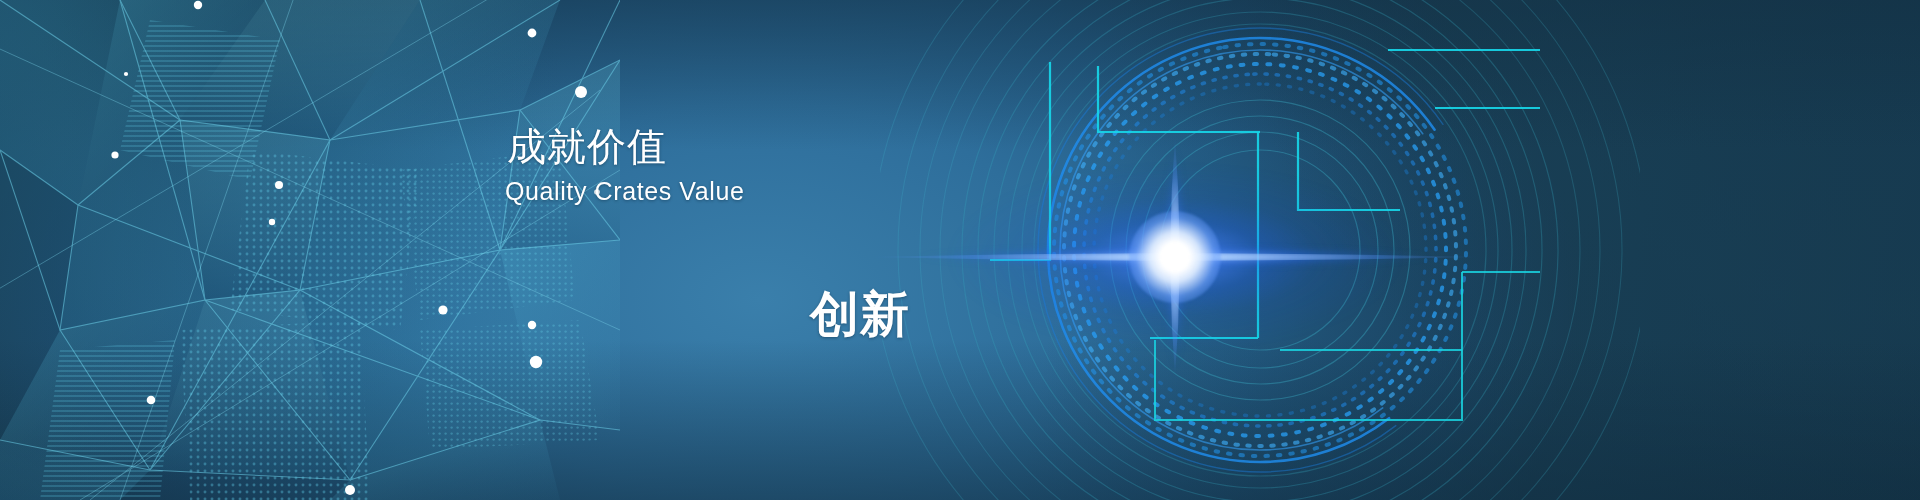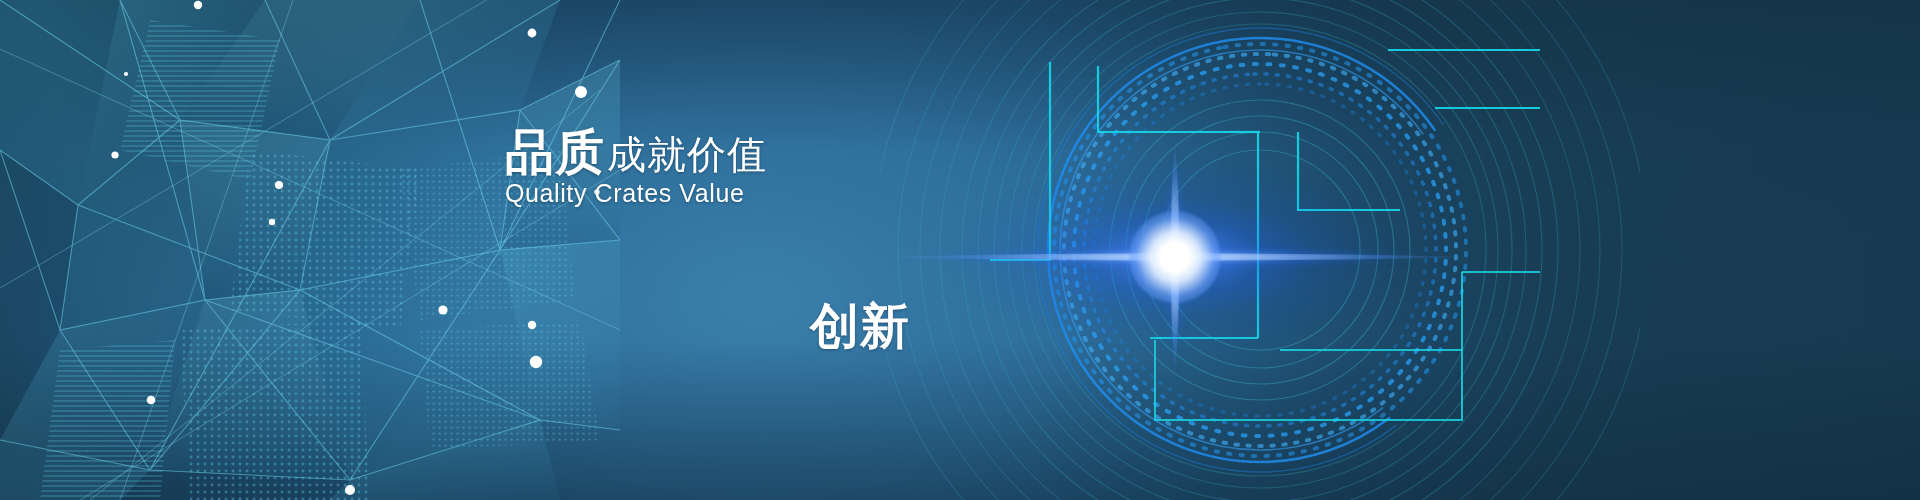--- a/index.html
+++ b/index.html
@@ -152,21 +152,21 @@
   }
 
   
   .slogan {
     position: absolute;
     color: #ffffff;
     text-shadow: 0 1px 3px rgba(8,35,55,0.45);
     user-select: none;
   }
   .slogan-1 { left: 505px; top: 128px; }
-  .slogan-2 { left: 810px; top: 302px; }
+  .slogan-2 { left: 810px; top: 290px; }
 
   .cn-line {
     display: flex;
     align-items: baseline;
     white-space: nowrap;
     line-height: 1.0;
   }
   .cn-strong {
     font-family: "Liberation Sans", "DejaVu Sans", sans-serif;
     font-size: 49px;
@@ -181,21 +181,21 @@
     padding-left: 2px;
     position: relative;
     top: -1px;
   }
   .en-line {
     font-family: "Liberation Sans", "DejaVu Sans", sans-serif;
     font-size: 25px;
     font-weight: 400;
     letter-spacing: 0.6px;
     white-space: nowrap;
-    margin-top: 2px;
+    margin-top: 10px;
   }
 </style>
 </head>
 <body>
 
 <div id="banner">
 
   <div class="bg-base"></div>
   <div class="bg-vign-right"></div>
   <div class="bg-vign-left"></div>
@@ -401,21 +401,20 @@
     <div class="flare-glow"></div>
     <div class="spike spike-wide"></div>
     <div class="spike spike-tall"></div>
     <div class="spike spike-h"></div>
     <div class="spike spike-v"></div>
     <div class="flare-core"></div>
   </div>
 
   <div class="slogan slogan-1">
     <div class="cn-line">
-      <span class="cn-strong">品质</span>
       <span class="cn-light">成就价值</span>
     </div>
     <div class="en-line">Quality Crates Value</div>
   </div>
 
   <div class="slogan slogan-2">
     <div class="cn-line">
       <span class="cn-strong">创新</span>
     </div>
   </div>

